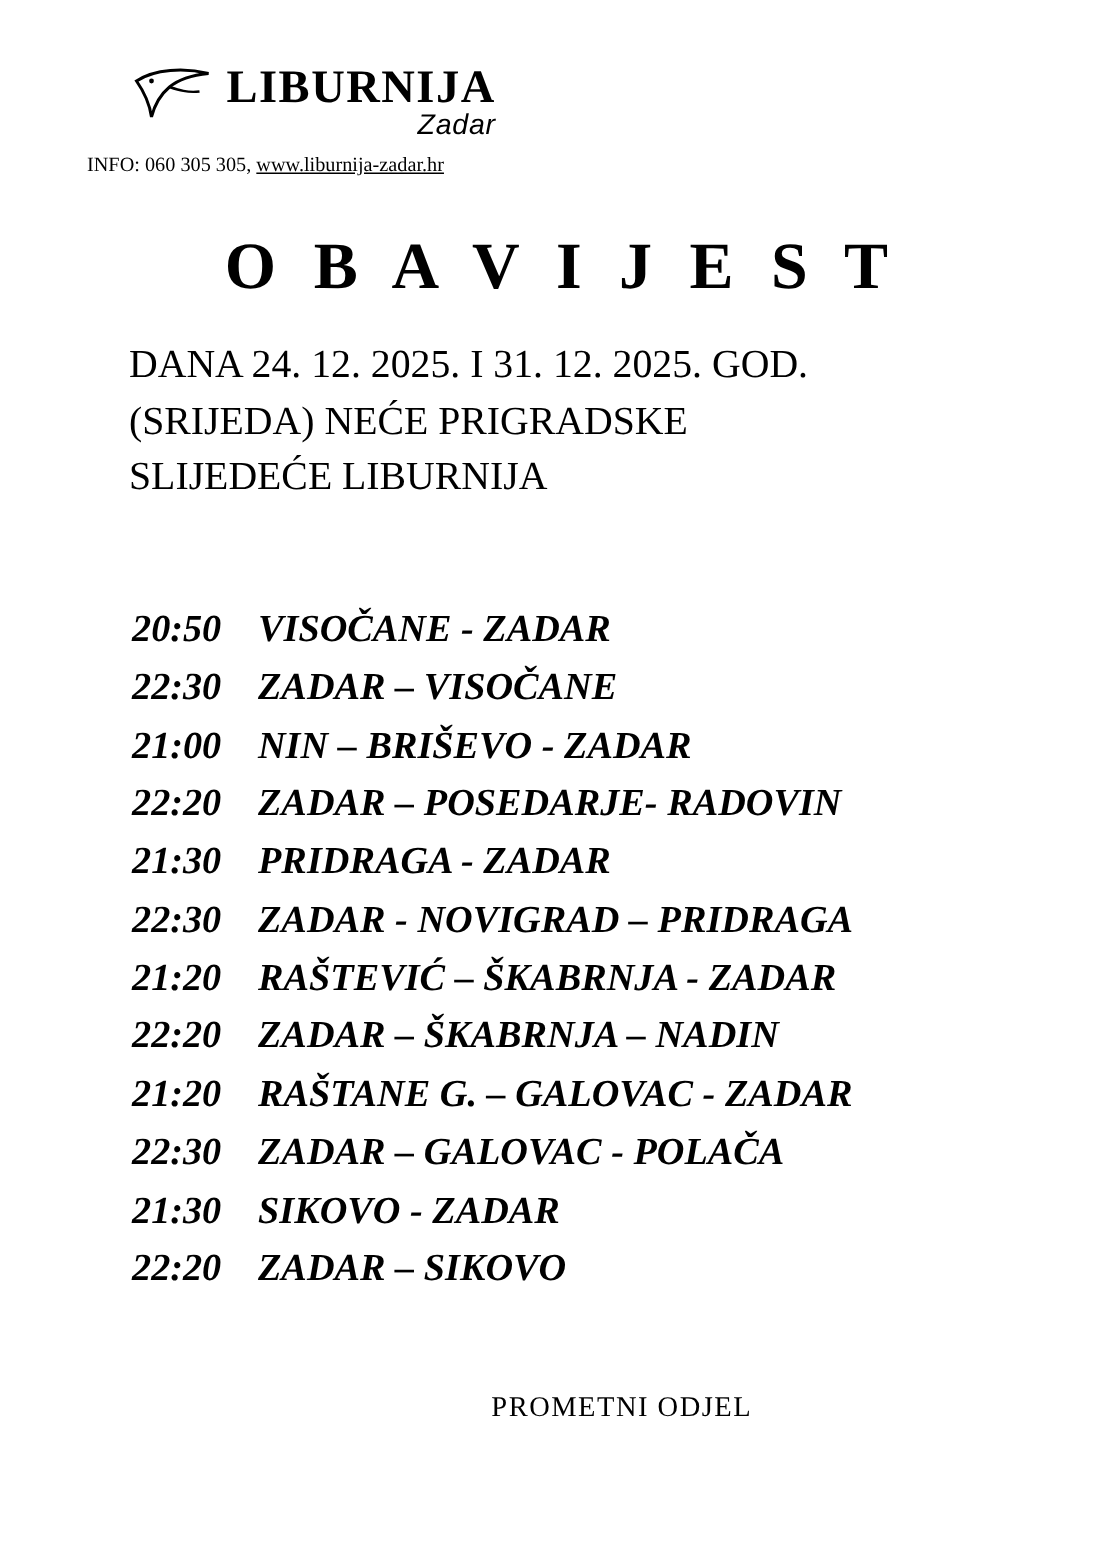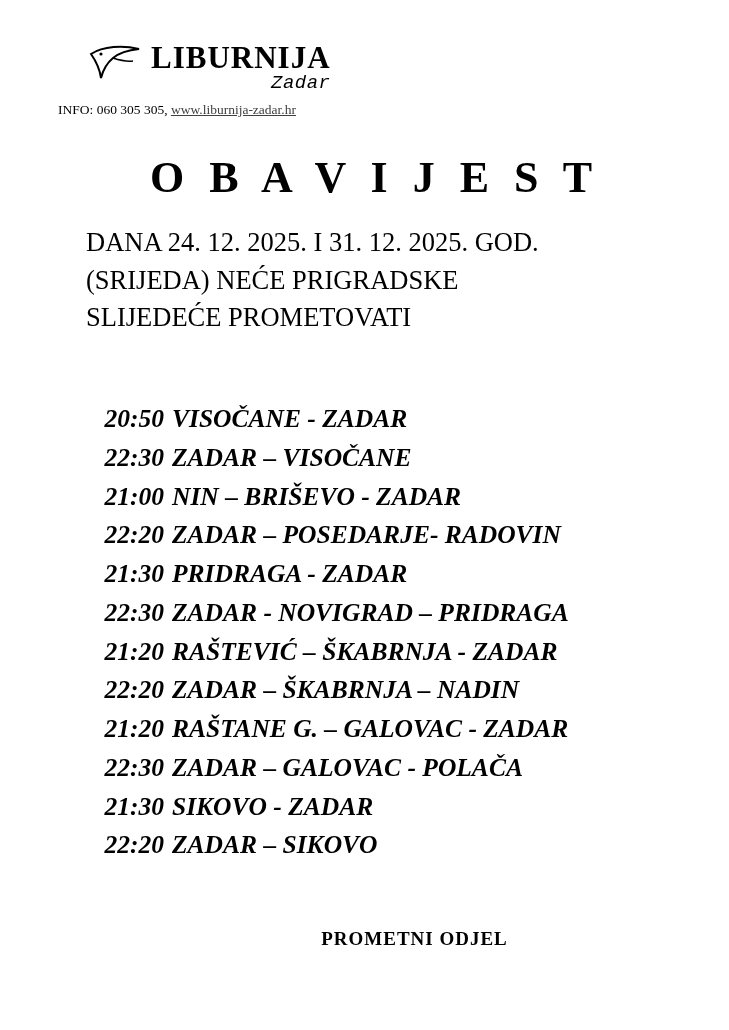--- a/index.html
+++ b/index.html
@@ -48,36 +48,36 @@
     line-height: 1;
   }
   .logo-name {
     font-family: "Liberation Serif", serif;
     font-weight: bold;
     font-size: 31px;
     letter-spacing: 1px;
     color: #000;
   }
   .logo-sub {
-    font-family: Liberation Mono, monospace;
+    font-family: Liberation Sans, sans-serif;
     font-style: italic;
     font-size: 19px;
     text-align: right;
     margin-top: 1px;
     letter-spacing: 0.5px;
   }
   .info-line {
     margin-top: 9px;
     font-size: 13.5px;
     font-family: "Liberation Serif", serif;
     color: #000;
     white-space: nowrap;
   }
   .info-line .url {
-    color: #404040;
+    color: #000000;
     text-decoration: underline;
   }
 
   
   .title {
     position: absolute;
     left: 0;
     top: 152px;
     width: 729px;
     text-align: center;
@@ -113,38 +113,37 @@
     font-size: 25.5px;
     line-height: 1.52;
   }
   .line-row {
     display: block;
     white-space: nowrap;
   }
   .line-time {
     display: inline-block;
     min-width: 76px;
-    text-align: right;
   }
   .line-route {
     display: inline;
     margin-left: 8px;
   }
 
   
   .footer {
     position: absolute;
     left: 0;
     top: 928px;
     width: 729px;
     text-align: center;
     padding-left: 100px;
     box-sizing: border-box;
     font-family: "Liberation Serif", serif;
-    font-weight: bold;
+    font-weight: normal;
     font-size: 19px;
     letter-spacing: 1px;
   }
 </style>
 </head>
 <body>
 
 <div class="page">
 
   <div class="header">
@@ -165,21 +164,21 @@
       <span>INFO: 060 305 305,</span>
       <span class="url">www.liburnija-zadar.hr</span>
     </div>
   </div>
 
   <div class="title">O B A V I J E S T</div>
 
   <div class="notice">
     <div>DANA 24. 12. 2025. I 31. 12. 2025. GOD.</div>
     <div>(SRIJEDA) NEĆE PRIGRADSKE</div>
-    <div>SLIJEDEĆE PROMETOVATI</div>
+    <div>SLIJEDEĆE LIBURNIJA</div>
   </div>
 
   <div class="lines">
     <div class="line-row">
       <span class="line-time">20:50</span><span class="line-route">VISOČANE - ZADAR</span>
     </div>
     <div class="line-row">
       <span class="line-time">22:30</span><span class="line-route">ZADAR – VISOČANE</span>
     </div>
     <div class="line-row">

